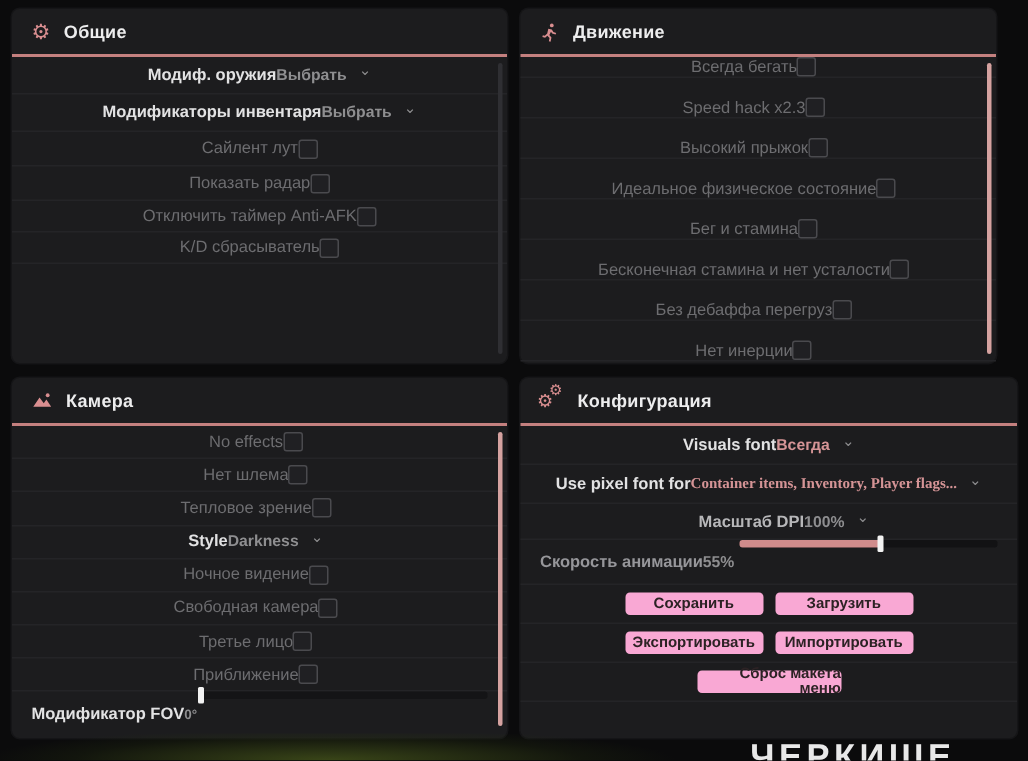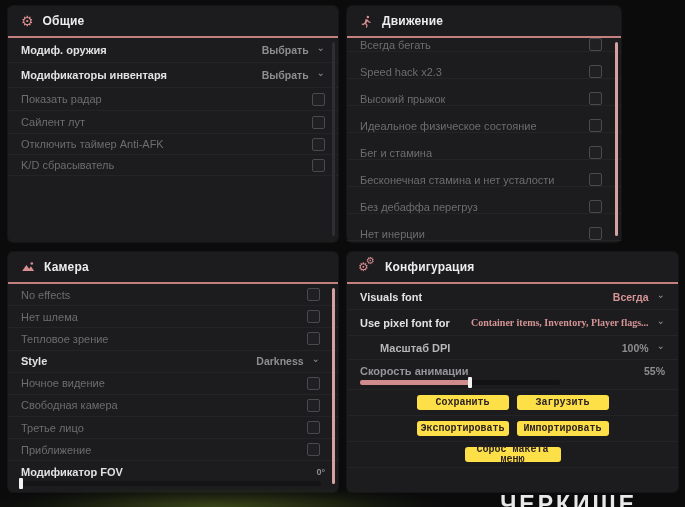--- a/index.html
+++ b/index.html
@@ -27,56 +27,56 @@
     padding:0 13px;border-bottom:2px solid #c4807f;
   }
   .hicon{color:#d98e90;font-size:14px;line-height:1;display:inline-flex;align-items:center;}
   .hicon svg{display:block;}
   .gear2{position:relative;display:inline-block;width:16px;height:16px;}
   .gear2 .g1{position:absolute;left:-2px;top:2px;font-size:12px;}
   .gear2 .g2{position:absolute;left:6px;top:-3px;font-size:10px;}
   .htitle{color:#ededee;font-size:12px;font-weight:bold;letter-spacing:.2px;}
   .rows{position:absolute;left:0;right:0;top:32px;display:flex;flex-direction:column;}
   .row{
-    display:flex;align-items:center;justify-content:space-between;
+    display:flex;align-items:center;justify-content:center;
     padding:0 13px;border-bottom:1px solid #242427;box-sizing:border-box;
   }
   .row:last-child{border-bottom:none;}
   .lbl{color:#6d6d70;font-size:11px;white-space:nowrap;}
   .lbl.strong{color:#e2e2e3;font-weight:bold;}
   .lbl.mid{color:#b7b7b9;font-weight:bold;margin-left:20px;}
   .lbl.dim{color:#96969a;font-weight:bold;}
   .right{display:flex;align-items:center;gap:8px;}
   .val{color:#8e8e90;font-size:10.5px;font-weight:bold;white-space:nowrap;}
   .val.pink{color:#d59496;}
   .chev{color:#8e8e90;font-size:10px;line-height:6px;transform:translateY(-2px);}
   .checkbox{
     width:11px;height:11px;border:1px solid #4a4a4e;border-radius:2px;
     background:#202023;flex:0 0 auto;
   }
   .scrollbar{position:absolute;width:3px;border-radius:2px;background:#d5a2a0;}
   .scrollbar.faint{background:#2f2f33;}
   
-  .slider-row{flex-direction:column;align-items:stretch;justify-content:center;gap:3px;}
+  .slider-row{flex-direction:row;align-items:stretch;justify-content:center;gap:3px;}
   .slider-row .line{display:flex;align-items:center;justify-content:space-between;}
   .track{position:relative;height:5px;border-radius:2px;background:#141416;}
   .track .fill{position:absolute;left:0;top:0;bottom:0;background:#d08c8c;border-radius:2px;}
   .track .handle{
     position:absolute;top:-3px;width:4px;height:11px;background:#f2f2f2;
     border-radius:1px;transform:translateX(-2px);
   }
   
   .btn-row{display:flex;align-items:center;justify-content:center;gap:8px;
     border-bottom:1px solid #242427;box-sizing:border-box;}
   .btn{
-    width:92px;height:15px;background:#fde047;border:none;border-radius:3px;
+    width:92px;height:15px;background:#f9a8d4;border:none;border-radius:3px;
     color:#2c2224;font-size:10px;font-weight:bold;
-    font-family:Liberation Mono, monospace;
+    font-family:Liberation Sans, sans-serif;
     display:flex;align-items:center;justify-content:center;cursor:pointer;
-    padding:0;line-height:1;
+    padding:0;line-height:1;text-align:right;
   }
 </style>
 </head>
 <body>
 
 <div class="panel" style="left:8px;top:6px;width:330px;height:236px;">
   <div class="panel-header">
     <span class="hicon">⚙</span>
     <span class="htitle">Общие</span>
   </div>
@@ -89,40 +89,40 @@
         </span>
     </div>
     <div class="row" style="height:25px">
       <span class="lbl strong">Модификаторы инвентаря</span>
       <span class="right">
           <span class="val">Выбрать</span>
           <span class="chev">⌄</span>
         </span>
     </div>
     <div class="row" style="height:23px">
+      <span class="lbl">Сайлент лут</span>
+      <span class="checkbox"></span>
+    </div>
+    <div class="row" style="height:23px">
       <span class="lbl">Показать радар</span>
-      <span class="checkbox"></span>
-    </div>
-    <div class="row" style="height:23px">
-      <span class="lbl">Сайлент лут</span>
       <span class="checkbox"></span>
     </div>
     <div class="row" style="height:21px">
       <span class="lbl">Отключить таймер Anti-AFK</span>
       <span class="checkbox"></span>
     </div>
     <div class="row" style="height:21px;border-bottom:1px solid #242427">
       <span class="lbl">K/D сбрасыватель</span>
       <span class="checkbox"></span>
     </div>
   </div>
   <div class="scrollbar faint" style="right:3px;top:36px;bottom:6px;"></div>
 </div>
 
-<div class="panel" style="left:347px;top:6px;width:274px;height:236px;">
+<div class="panel" style="left:347px;top:6px;width:317px;height:236px;">
   <div class="panel-header">
     <span class="hicon">
       <svg viewBox="0 0 24 24" width="13" height="13" fill="#d98e90">
           <circle cx="14.5" cy="3.6" r="2.3"></circle>
           <path d="M10.2 7.6l4.3 1 2 3.1 3.4 1.1-.7 2.1-4.2-1.5-1.5-1.9-2 4 2.6 3-1.1 5.2-2.1-.5.8-4.1-2.7-2.7-2.7 2.3-3.4-1 .6-2 2.4.6 3-2.8z"></path>
         </svg>
     </span>
     <span class="htitle">Движение</span>
   </div>
   <div class="rows" style="bottom:3px;gap:13px;">

